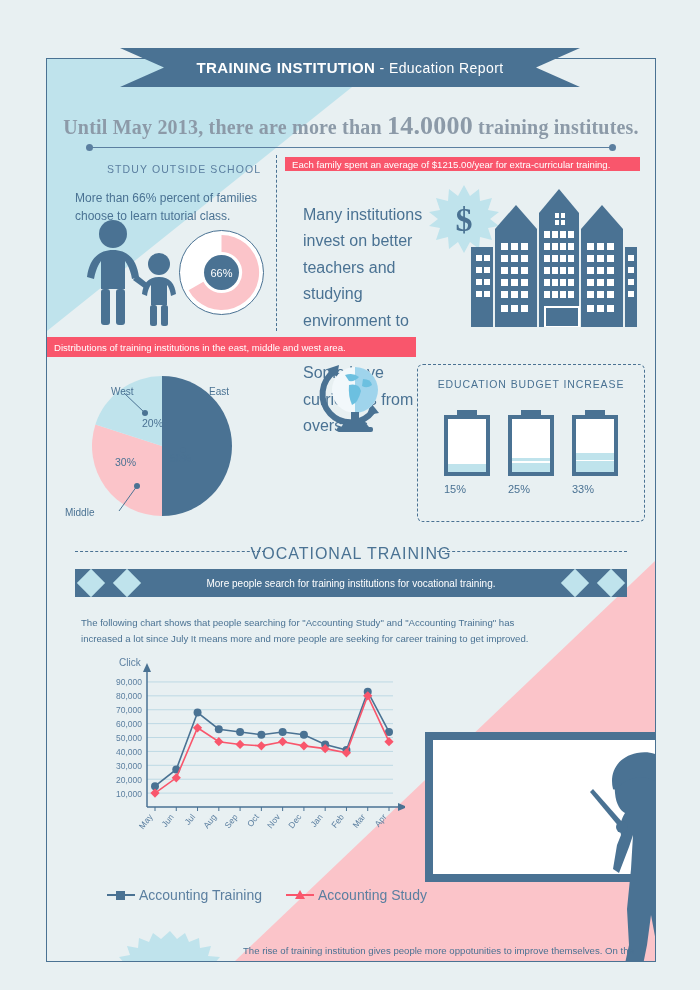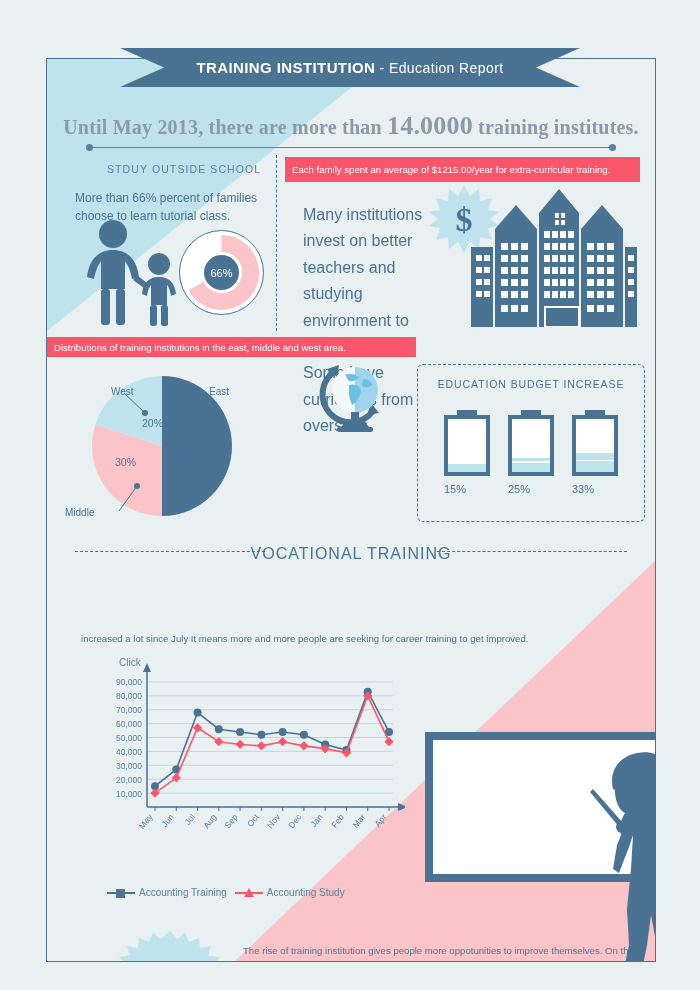--- a/index.html
+++ b/index.html
@@ -139,22 +139,22 @@
   .dia{
     position:absolute;width:20px;height:20px;background:#bfe3ec;
     transform:rotate(45deg);top:4px;
   }
   
   .chart{position:absolute;left:58px;top:600px;width:300px;height:200px;z-index:4;}
   .ytitle{
     position:absolute;left:14px;top:-2px;font-size:10px;color:#5b7fa0;
   }
   .legend{
-    position:absolute;left:60px;top:828px;font-size:10px;color:#5b7fa0;
-    display:flex;gap:8px;align-items:center;z-index:4;
+    position:absolute;left:60px;top:828px;font-size:14px;color:#5b7fa0;
+    display:flex;gap:24px;align-items:center;z-index:4;
   }
   .legend-item{display:flex;align-items:center;gap:4px;}
   
   .board{
     position:absolute;left:378px;top:673px;width:262px;height:150px;
     background:#4a7293;z-index:4;
   }
   .board-inner{
     position:absolute;left:8px;top:8px;right:8px;bottom:8px;background:#fff;
   }
@@ -213,21 +213,21 @@
     </svg>
 
     <svg class="donut" style="left:131px;top:170px;" width="87" height="87" viewBox="0 0 87 87">
       <circle cx="43.5" cy="43.5" r="42" fill="#ffffff" stroke="#4a7293" stroke-width="1"></circle>
 
       <path d="M43.5 6 A37.5 37.5 0 1 1 10.6 61.3 L25.4 52.8 A20.5 20.5 0 1 0 43.5 23 Z" fill="#fbc4c9"></path>
       <circle cx="43.5" cy="43.5" r="17.5" fill="#4a7293"></circle>
       <text x="43.5" y="47.5" text-anchor="middle" font-family="Liberation Sans, sans-serif" font-size="11" fill="#ffffff">66%</text>
     </svg>
 
-    <div class="pinkband" style="left:238px;top:98px;width:348px;height:25px;">Each family spent an average of $1215.00/year for extra-curricular training.</div>
+    <div class="pinkband" style="left:238px;top:98px;width:348px;height:14px;">Each family spent an average of $1215.00/year for extra-curricular training.</div>
     <div class="body-txt" style="left:256px;top:143px;width:140px;font-size:16px;line-height:1.65;">Many institutions invest on better teachers and studying environment to attract students. Some have curriculars from overseas.</div>
 
     <svg class="buildings" style="left:382px;top:125px;" width="70" height="70" viewBox="0 0 70 70">
       <polygon fill="#bfe3ec" points="35,1 41,12 50,5 51,17 63,14 59,26 70,28 61,35 70,42 59,44 63,56 51,53 50,65 41,58 35,69 29,58 20,65 19,53 7,56 11,44 0,42 9,35 0,28 11,26 7,14 19,17 20,5 29,12"></polygon>
       <text x="35" y="47" text-anchor="middle" font-family="Liberation Serif, serif" font-weight="bold" font-size="34" fill="#4a7293">$</text>
     </svg>
 
     <svg class="buildings" style="left:424px;top:128px;" width="166" height="140" viewBox="0 0 166 140">
       <g fill="#4a7293">
         <path d="M0 60 L22 60 L22 140 L0 140 Z"></path>
@@ -389,23 +389,30 @@
           </div>
         </div>
       </div>
       <div class="batt-pct" style="left:154px;">33%</div>
     </div>
 
     <div class="dashline" style="left:28px;top:492px;width:190px;"></div>
     <div class="dashline" style="left:390px;top:492px;width:190px;"></div>
     <div class="voc-title">VOCATIONAL TRAINING</div>
 
+    <div class="bluebar">
+      <div class="dia" style="left:6px;"></div>
+      <div class="dia" style="left:42px;"></div>
+      <div class="bluebar-txt">More people search for training institutions for vocational training.</div>
+      <div class="dia" style="right:42px;"></div>
+      <div class="dia" style="right:6px;"></div>
+    </div>
 
     <div class="body-txt" style="left:34px;top:556px;width:520px;font-size:9.6px;line-height:1.7;">
-      <br>
+      <span>The following chart shows that people searching for "Accounting Study" and "Accounting Training" has</span><br>
       <span>increased a lot since July It means more and more people are seeking for career training to get improved.</span>
     </div>
 
     <div class="chart">
       <div class="ytitle">Click</div>
       <svg id="linechart" width="300" height="200" viewBox="0 0 300 200">
           <line x1="42" y1="134.10526315789474" x2="288" y2="134.10526315789474" stroke="#bdd9e4" stroke-width="1"></line>
           <text x="37" y="137.60526315789474" text-anchor="end" font-family="Liberation Sans, sans-serif" font-size="8.5" fill="#5b7fa0">10,000</text>
           <line x1="42" y1="120.21052631578948" x2="288" y2="120.21052631578948" stroke="#bdd9e4" stroke-width="1"></line>
           <text x="37" y="123.71052631578948" text-anchor="end" font-family="Liberation Sans, sans-serif" font-size="8.5" fill="#5b7fa0">20,000</text>

